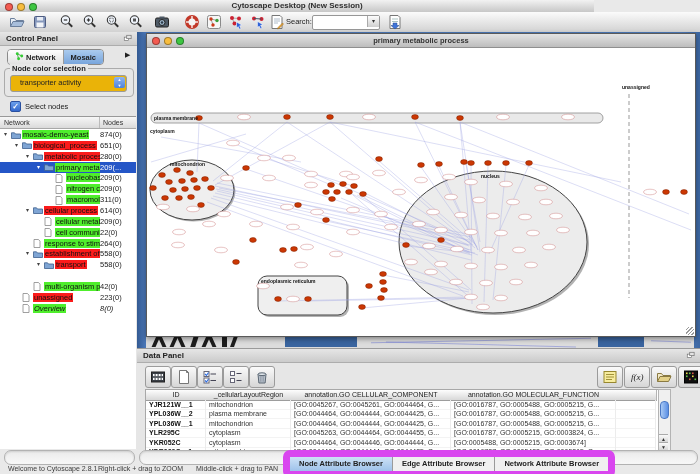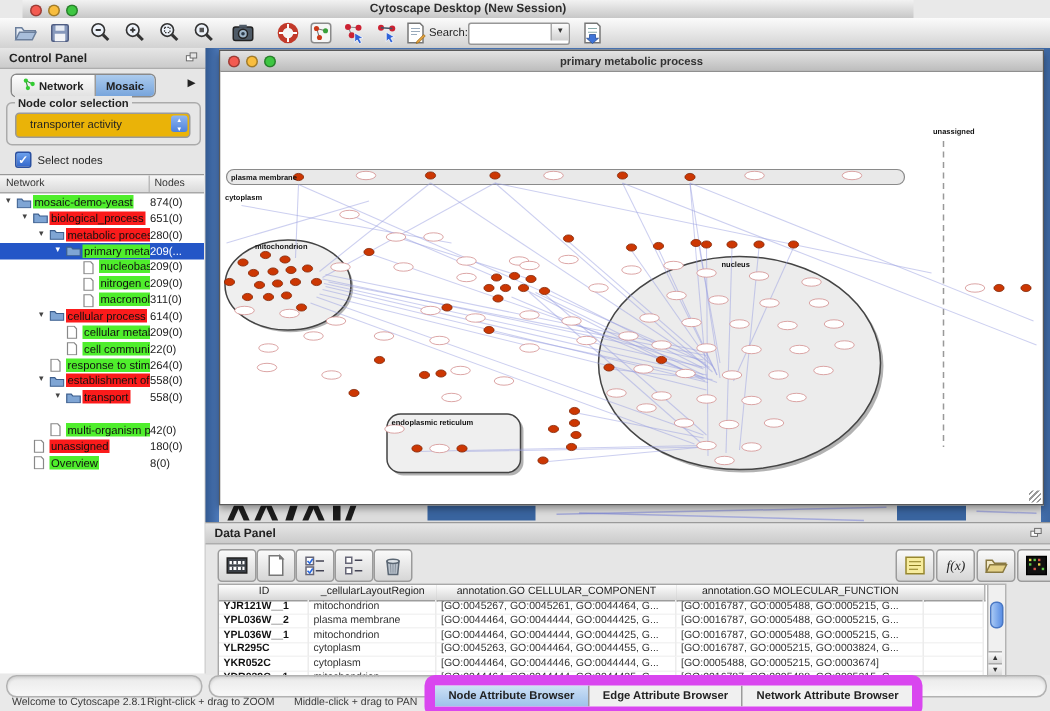--- a/index.html
+++ b/index.html
@@ -1,19 +1,19 @@
 <!DOCTYPE html>
 <html><head>
 <meta charset="utf-8">
 <style>
   html,body{margin:0;padding:0}
   body{width:700px;height:474px;position:relative;overflow:hidden;background:#e9e9e9;
        font-family:"Liberation Sans",sans-serif;font-size:8px;color:#222;-webkit-font-smoothing:antialiased}
   
-  #titlebar{position:absolute;left:15px;top:0;width:594px;height:12px;
+  #titlebar{position:absolute;left:0;top:0;width:594px;height:12px;
     background:linear-gradient(#f2f2f2,#c7c7c7);border-bottom:1px solid #8d8d8d}
   .lights{position:absolute;left:5px;top:3px;display:flex;gap:4px}
   .light{width:6px;height:6px;border-radius:50%;border:0.5px solid rgba(0,0,0,.35)}
   .l-red{background:#f35b51}.l-yel{background:#f8bd3e}.l-grn{background:#3ec642}
   #app-title{text-align:center;font-weight:bold;font-size:8px;line-height:12px;color:#2e2e2e}
   
   #toolbar{position:absolute;left:0;top:12px;width:700px;height:20px;
     background:linear-gradient(#fbfbfb,#d2d2d2);border-bottom:1px solid #969696}
   .tbtn{position:absolute;top:1px;width:18px;height:18px;display:flex;align-items:center;justify-content:center;border-radius:3px}
   #search-label{position:absolute;left:286px;top:0;line-height:20px;font-size:7.5px;color:#222}
@@ -379,23 +379,23 @@
               <path d="M1 .5 h4.5 L7 2.2 V8.5 H1 z" fill="#fff" stroke="#888" stroke-width=".8"></path>
             </svg></span>
           <span class="tchip chip-g" style="left:44px;max-width:54px">multi-organism pro</span>
           <span class="tcount">42(0)</span>
         </div>
         <div class="trow" style="top: 162.75px;">
           <span class="ticon" style="left:22px"><svg width="8" height="9" viewBox="0 0 8 9">
               <path d="M1 .5 h4.5 L7 2.2 V8.5 H1 z" fill="#fff" stroke="#888" stroke-width=".8"></path>
             </svg></span>
           <span class="tchip chip-r" style="left:33px;max-width:65px">unassigned</span>
-          <span class="tcount">180(0)</span>
-        </div>
-        <div class="trow" style="top: 173.6px;">
+          <span class="tcount">223(0)</span>
+        </div>
+        <div class="trow" style="top: 173.6px; font-style: italic;">
           <span class="ticon" style="left:22px"><svg width="8" height="9" viewBox="0 0 8 9">
               <path d="M1 .5 h4.5 L7 2.2 V8.5 H1 z" fill="#fff" stroke="#888" stroke-width=".8"></path>
             </svg></span>
           <span class="tchip chip-g" style="left:33px;max-width:65px">Overview</span>
           <span class="tcount">8(0)</span>
         </div>
       </div>
   </div>
 </div>
 

